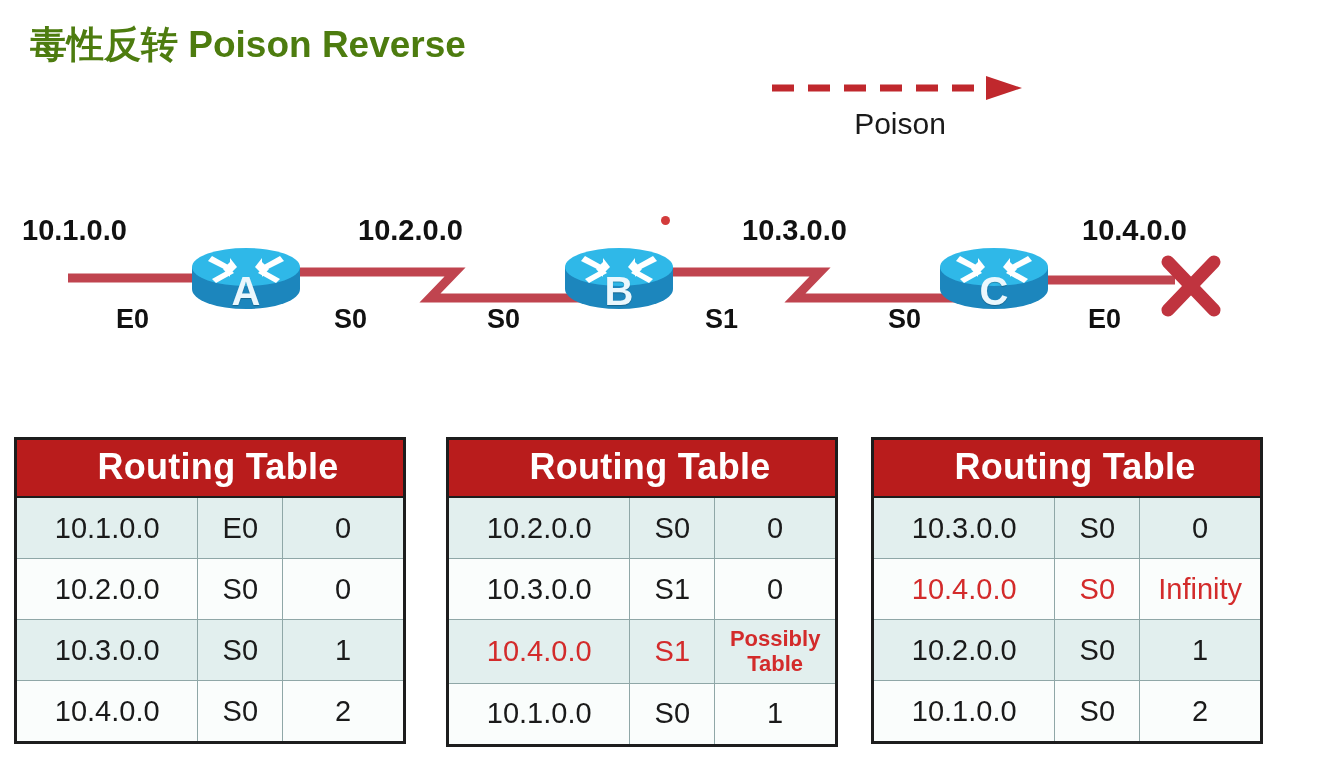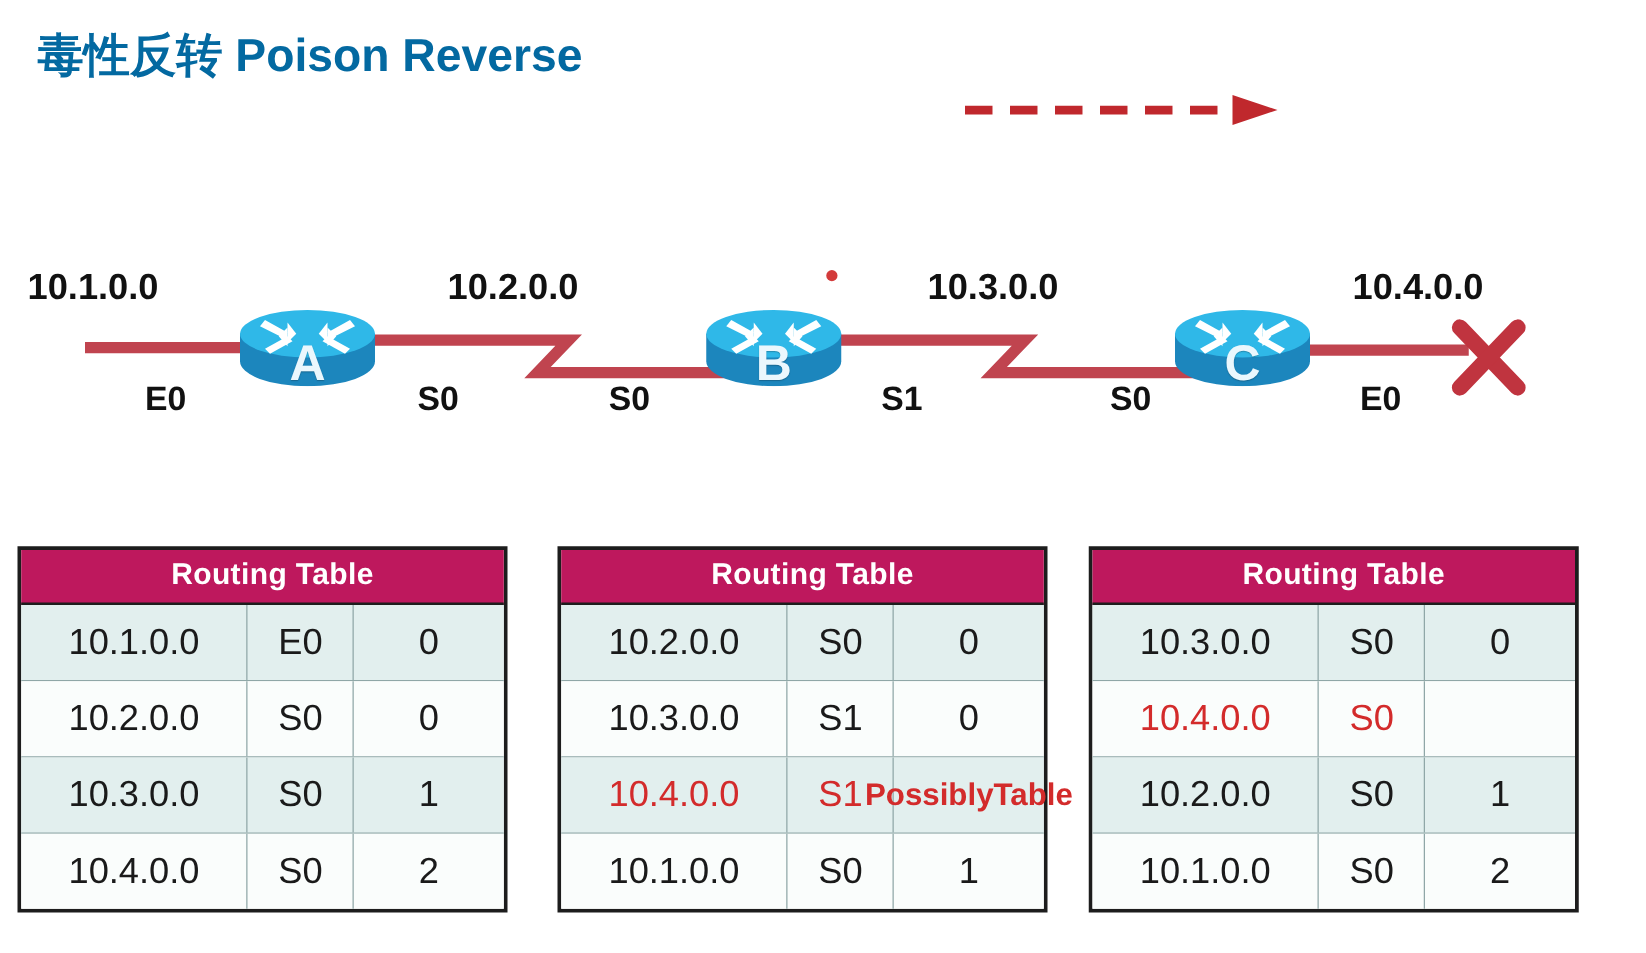--- a/index.html
+++ b/index.html
@@ -15,21 +15,21 @@
     overflow: hidden;
   }
 
   
   #title {
     position: absolute;
     left: 30px;
     top: 20px;
     font-size: 37px;
     font-weight: bold;
-    color: #0369a1;
+    color: #4d7c0f;
     white-space: nowrap;
     letter-spacing: 0px;
   }
 
   
   #pr-arrow {
     position: absolute;
     left: 770px;
     top: 72px;
     width: 255px;
@@ -98,23 +98,23 @@
   
   .rt {
     position: absolute;
     top: 437px;
     width: 392px;
     border: 3px solid #1d1d1d;
     box-sizing: border-box;
     background: #ffffff;
   }
   .rt-header {
-    background: #be185d;
+    background: #b91c1c;
     color: #ffffff;
-    font-size: 24px;
+    font-size: 36px;
     font-weight: bold;
     text-align: center;
     padding: 6px 0 8px 16px;
     letter-spacing: 0.3px;
     border-bottom: 2px solid #1d1d1d;
   }
   .rt-body { display: block; }
   .rt-row {
     display: flex;
     border-bottom: 1px solid #8fa7a7;
@@ -130,39 +130,40 @@
     font-size: 29px;
     color: #1a1a1a;
     padding: 6px 0;
     box-sizing: border-box;
   }
   .c-net  { width: 47%; border-right: 1px solid #8fa7a7; }
   .c-if   { width: 22%; border-right: 1px solid #8fa7a7; }
   .c-met  { width: 31%; }
   .rt-row.down .rt-cell { color: #d32b2b; }
   .rt-cell.small {
-    font-size: 25px;
+    font-size: 22px;
     font-weight: bold;
     line-height: 1.15;
     text-align: center;
-    flex-direction: row;
+    flex-direction: column;
   }
 </style>
 </head>
 <body>
 
 <div id="title">毒性反转 Poison Reverse</div>
 
 <div id="pr-arrow">
   <svg width="255" height="32" viewBox="0 0 255 32">
     <line x1="2" y1="16" x2="222" y2="16" stroke="#c0282d" stroke-width="7" stroke-dasharray="22,14" stroke-linecap="butt"></line>
     <polygon points="216,4 252,16 216,28" fill="#c0282d"></polygon>
   </svg>
 </div>
 <div id="pr-label">
+  <div>Poison</div>
 </div>
 
 <div id="topology">
   <svg id="links" width="1317" height="150" viewBox="0 0 1317 150" style="position:absolute;left:0;top:0;">
 
     <line x1="68" y1="78" x2="205" y2="78" stroke="#c0444f" stroke-width="9"></line>
 
     <path d="M 295 72 L 455 72 L 430 98 L 590 98" stroke="#c0444f" stroke-width="9" fill="none" stroke-linejoin="miter" stroke-linecap="butt"></path>
 
     <path d="M 668 72 L 820 72 L 795 98 L 965 98" stroke="#c0444f" stroke-width="9" fill="none" stroke-linejoin="miter" stroke-linecap="butt"></path>
@@ -303,20 +304,21 @@
   <div class="rt-header">Routing Table</div>
   <div class="rt-body">
     <div class="rt-row alt">
       <div class="rt-cell c-net">10.3.0.0</div>
       <div class="rt-cell c-if">S0</div>
       <div class="rt-cell c-met">0</div>
     </div>
     <div class="rt-row plain down">
       <div class="rt-cell c-net">10.4.0.0</div>
       <div class="rt-cell c-if">S0</div>
+      <div class="rt-cell c-met">Infinity</div>
     </div>
     <div class="rt-row alt">
       <div class="rt-cell c-net">10.2.0.0</div>
       <div class="rt-cell c-if">S0</div>
       <div class="rt-cell c-met">1</div>
     </div>
     <div class="rt-row plain">
       <div class="rt-cell c-net">10.1.0.0</div>
       <div class="rt-cell c-if">S0</div>
       <div class="rt-cell c-met">2</div>

